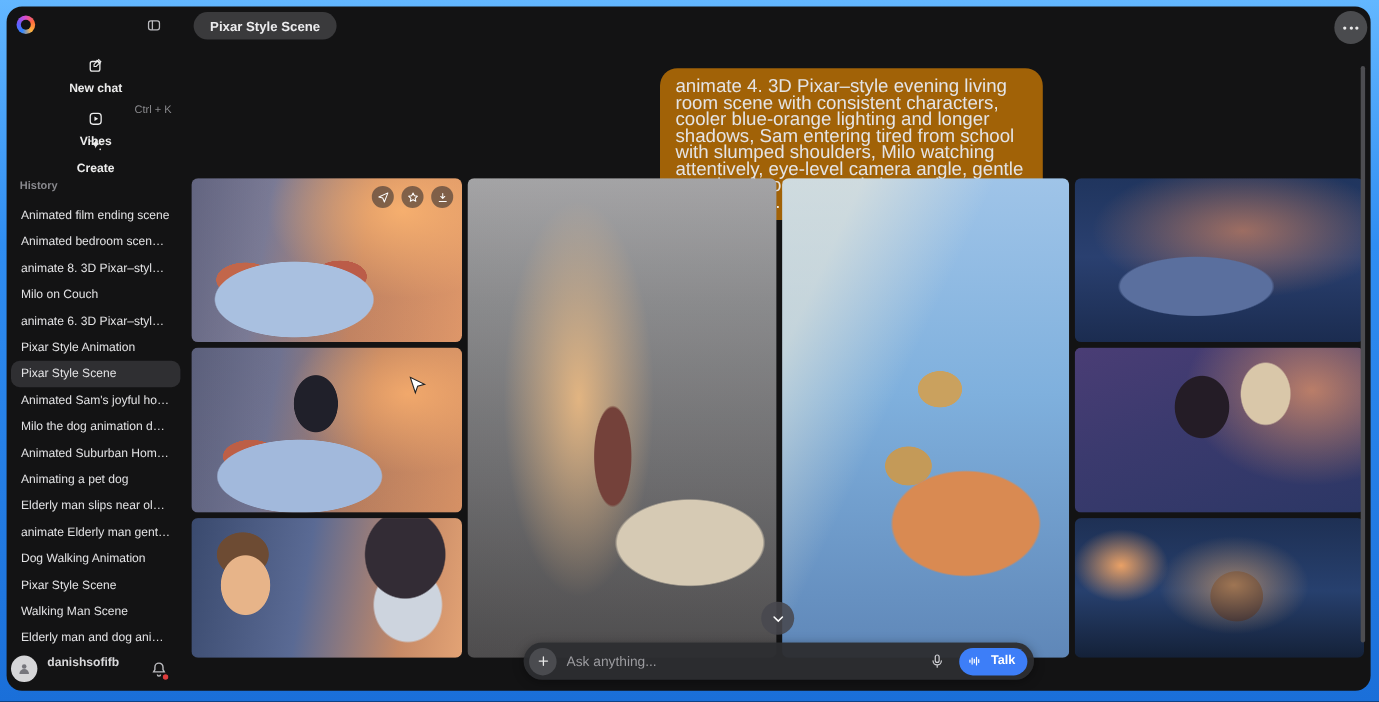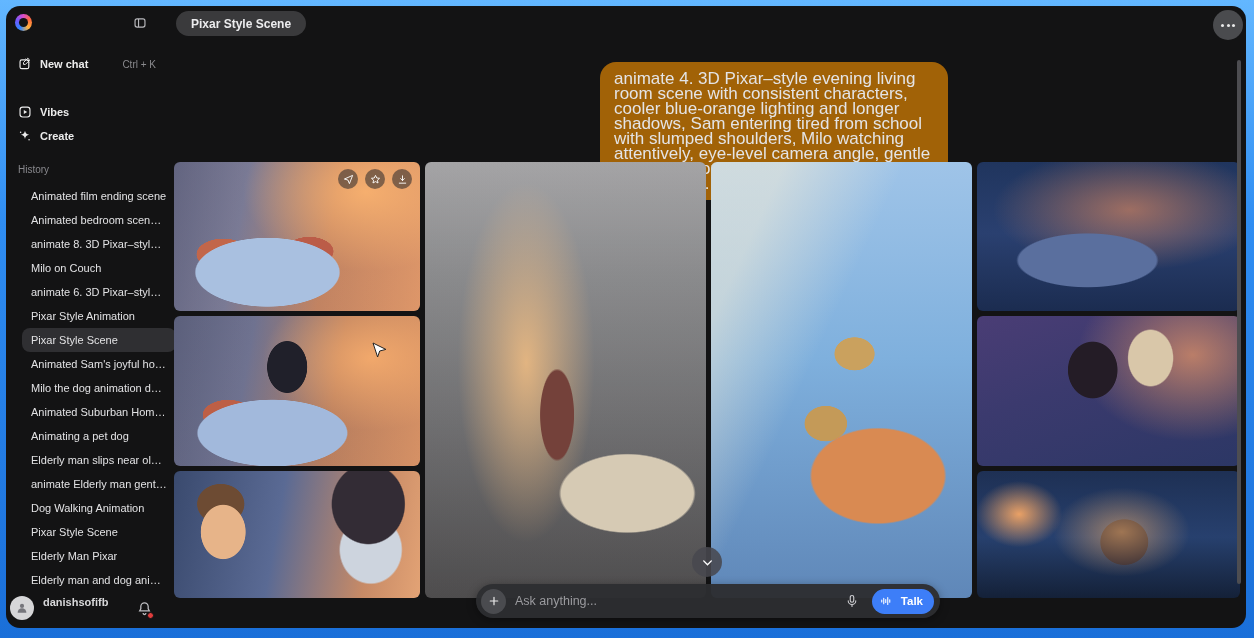--- a/index.html
+++ b/index.html
@@ -24,28 +24,28 @@
     display:flex; align-items:center; background:#3a3a3c; border:none; border-radius:13px;
     color:#ececee; font-size:12px; font-weight:700; cursor:pointer; }
 
   .more-btn { position:absolute; left:1207px; top:4px; width:30px; height:30px; border:none;
     border-radius:50%; background:#4a4b4e; cursor:pointer; display:flex; align-items:center;
     justify-content:center; gap:2.5px; }
   .more-btn i { width:3px; height:3px; border-radius:50%; background:#e9e9e9; }
 
   
   .nav-item { position:absolute; left:6px; width:150px; height:22px; display:flex; align-items:center;
-    gap:8px; padding:0 6px; background:none; border:none; color:#ececec; cursor:pointer; }
+    gap:8px; padding:0 6px; background:none; border:none; color:#ececec; cursor:pointer;flex-direction:column; }
   .nav-item .lbl { font-size:11px; font-weight:700; color:#ececec; white-space:nowrap; }
   .nav-item .shortcut { margin-left:auto; font-size:10px; color:#8a8a8e; font-weight:400; }
   .nav-ic { width:14px; height:14px; flex:none; display:block; }
 
-  .history-label { position:absolute; left:12px; top:158px; font-size:10px; font-weight:400; color:#88888d; }
-
-  .history { position:absolute; left:16px; top:178px; width:154px; }
+  .history-label { position:absolute; left:12px; top:158px; font-size:10px; font-weight:700; color:#88888d; }
+
+  .history { position:absolute; left:4px; top:178px; width:154px; }
   .hitem { display:flex; align-items:center; width:100%; height:24px; padding:0 9px; border:none;
     background:none; border-radius:8px; color:#e2e2e4; font-size:11px; cursor:pointer;
     white-space:nowrap; overflow:hidden; text-overflow:ellipsis; text-align:left; display:block; line-height:24px; }
   .hitem.selected { background:#2f2f32; }
 
   .user-row { position:absolute; left:4px; top:590px; width:154px; height:28px; display:flex;
     align-items:flex-start; gap:9px; background:none; border:none; cursor:pointer; }
   .avatar { width:24px; height:24px; border-radius:50%; background:#d6d6d8; flex:none;
     display:flex; align-items:center; justify-content:center; }
   .user-name { font-size:11px; font-weight:700; color:#d8d8da; }
@@ -198,21 +198,21 @@
       <button class="hitem">Pixar Style Animation</button>
       <button class="hitem selected">Pixar Style Scene</button>
       <button class="hitem">Animated Sam's joyful home ...</button>
       <button class="hitem">Milo the dog animation descri...</button>
       <button class="hitem">Animated Suburban Home at ...</button>
       <button class="hitem">Animating a pet dog</button>
       <button class="hitem">Elderly man slips near old gate</button>
       <button class="hitem">animate Elderly man gently re...</button>
       <button class="hitem">Dog Walking Animation</button>
       <button class="hitem">Pixar Style Scene</button>
-      <button class="hitem">Elderly Man Pixar</button>
+      <button class="hitem">Walking Man Scene</button>
       <button class="hitem">Elderly man and dog animate...</button>
     </nav>
 
     <button class="user-row">
       <span class="avatar">
         <svg width="14" height="14" viewBox="0 0 24 24" fill="#76767c">
             <circle cx="12" cy="8.5" r="3.6"></circle>
             <path d="M4.5 20a7.5 7.5 0 0 1 15 0z"></path>
           </svg>
       </span>

